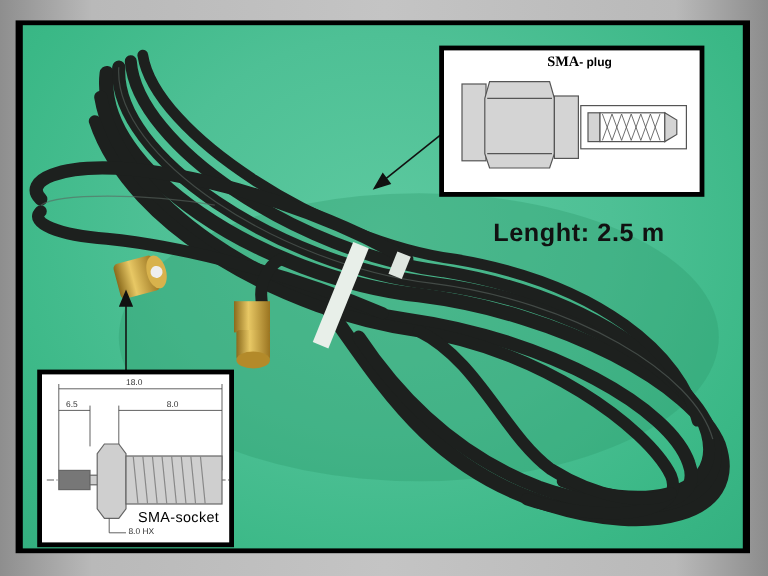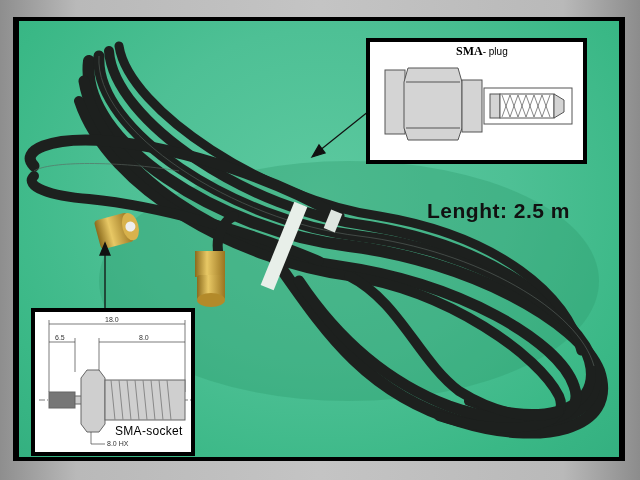--- a/index.html
+++ b/index.html
@@ -8,21 +8,21 @@
     font-family: "Liberation Sans", sans-serif; }
   .frame { position:absolute; left:13px; top:17px; width:612px; height:444px; background:#000; }
   .green { position:absolute; left:19px; top:21px; width:600px; height:436px;
     background: radial-gradient(ellipse at 50% 40%, #5cc99f 0%, #4ec095 45%, #3ab886 80%, #34b080 100%);
     overflow:hidden; }
   .abs { position:absolute; }
   .inset { position:absolute; background:#000; }
   .inset-inner { position:absolute; left:4px; top:4px; right:4px; bottom:4px; background:#fff; overflow:hidden; }
   .label-len { position:absolute; left:409px; top:183px; font-size:21px; font-weight:bold; color:#111; letter-spacing:0.5px; }
   .plug-title { position:absolute; left:86px; top:2px; font-family:"Liberation Serif", serif; font-weight:bold; font-size:12px; color:#000; }
-  .plug-title small { font-family:"Liberation Sans", sans-serif; font-weight:normal; font-size:10px; }
+  .plug-title small { font-family:"Liberation Sans", sans-serif; font-weight:bold; font-size:10px; }
   .socket-title { position:absolute; left:80px; top:112px; font-weight:normal; font-size:12px; color:#000; letter-spacing:0.3px; }
   .dim { position:absolute; font-size:7px; color:#333; }
 </style>
 </head>
 <body>
 
 <div class="frame"></div>
 <div class="green">
   <svg class="abs" style="left:0;top:0" width="600" height="436">
     <defs>
@@ -91,21 +91,21 @@
           <path d="M184 52 L194 58 L194 70 L184 76 Z"></path>
         </g>
         <g stroke="#555" stroke-width="0.7">
           <path d="M132 53 L140 75 M140 53 L148 75 M148 53 L156 75 M156 53 L164 75 M164 53 L172 75 M172 53 L180 75"></path>
           <path d="M140 53 L132 75 M148 53 L140 75 M156 53 L148 75 M164 53 L156 75 M172 53 L164 75 M180 53 L172 75"></path>
         </g>
       </svg>
     </div>
   </div>
 
-  <div class="label-len" style="left:408px;top:162px;margin-top:16px;">Lenght: 2.5 m</div>
+  <div class="label-len" style="left:392px;top:162px;">Lenght: 2.5 m</div>
 
   <div class="inset" style="left:12px;top:287px;width:164px;height:148px;">
     <div class="inset-inner">
       <svg class="abs" style="left:0;top:0" width="156" height="140">
         <g stroke="#444" stroke-width="0.7">
           <line x1="14" y1="12" x2="150" y2="12"></line>
           <line x1="14" y1="8" x2="14" y2="80"></line>
           <line x1="150" y1="8" x2="150" y2="80"></line>
           <line x1="14" y1="30" x2="40" y2="30"></line>
           <line x1="40" y1="26" x2="40" y2="60"></line>

